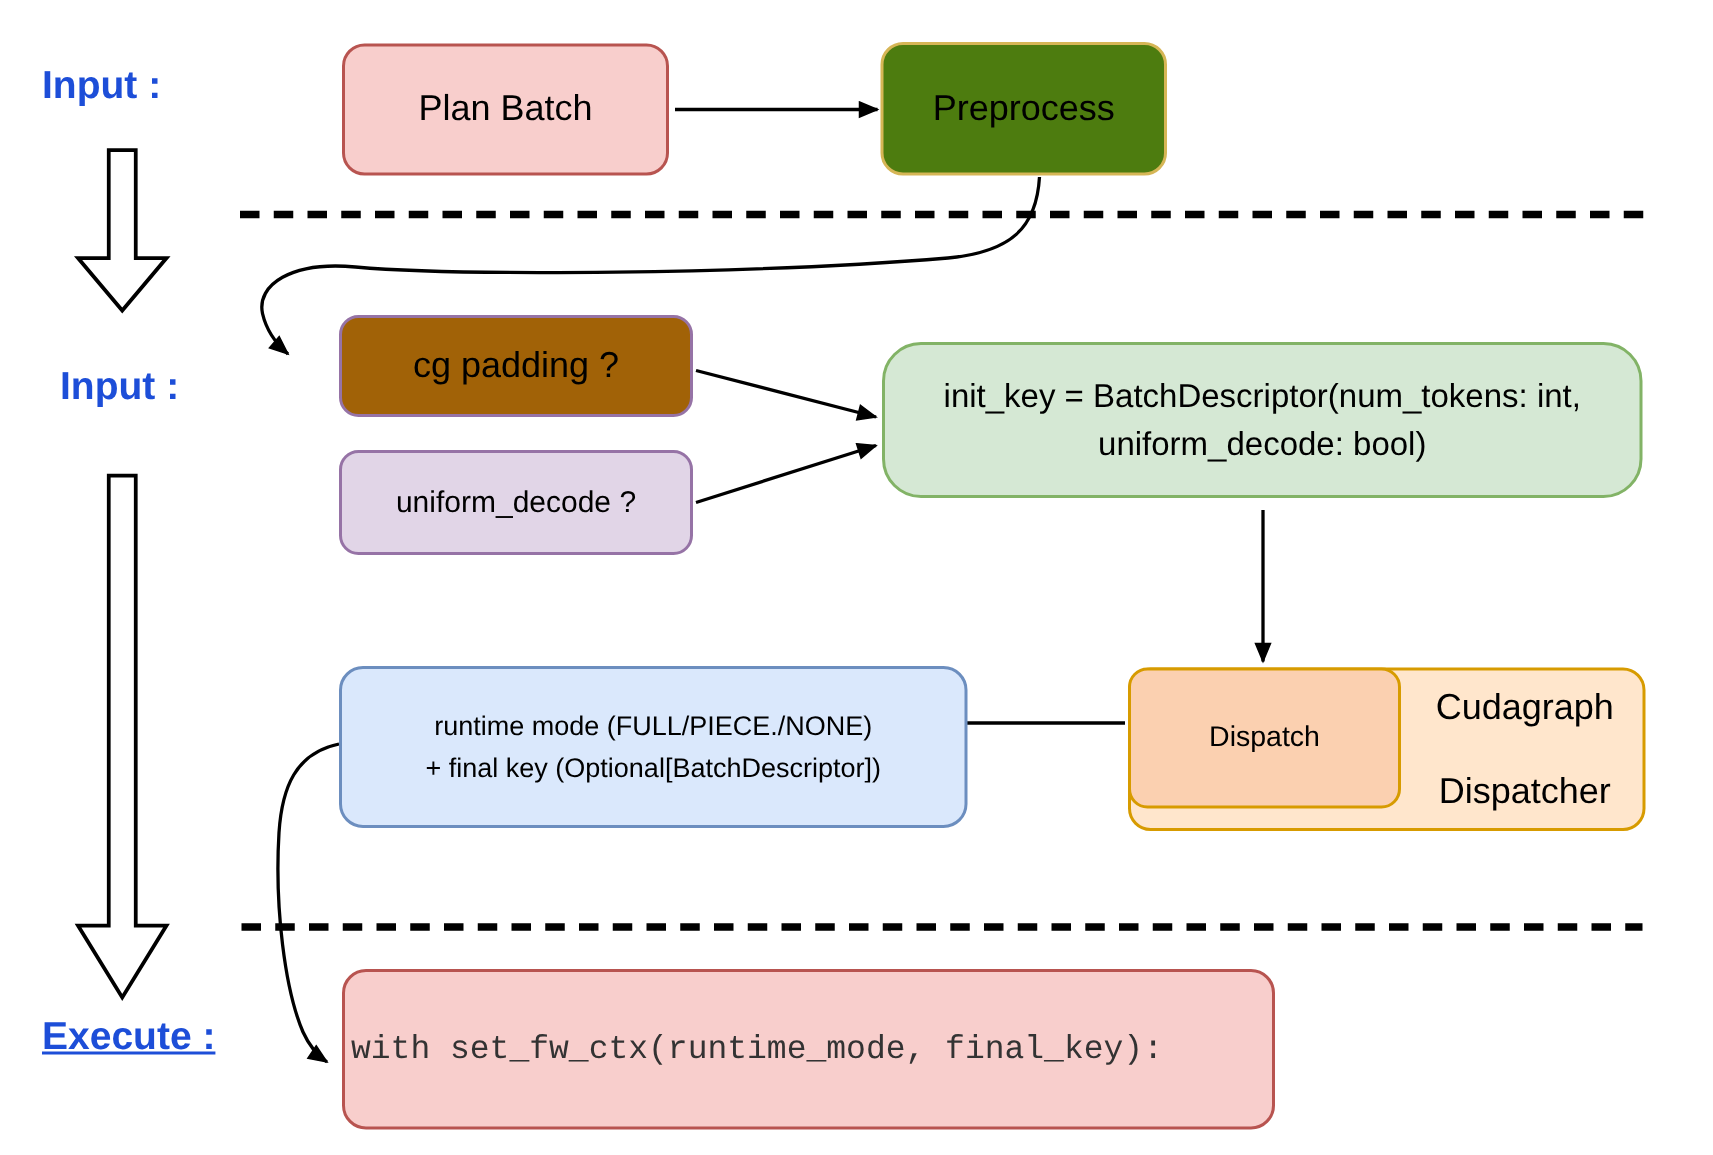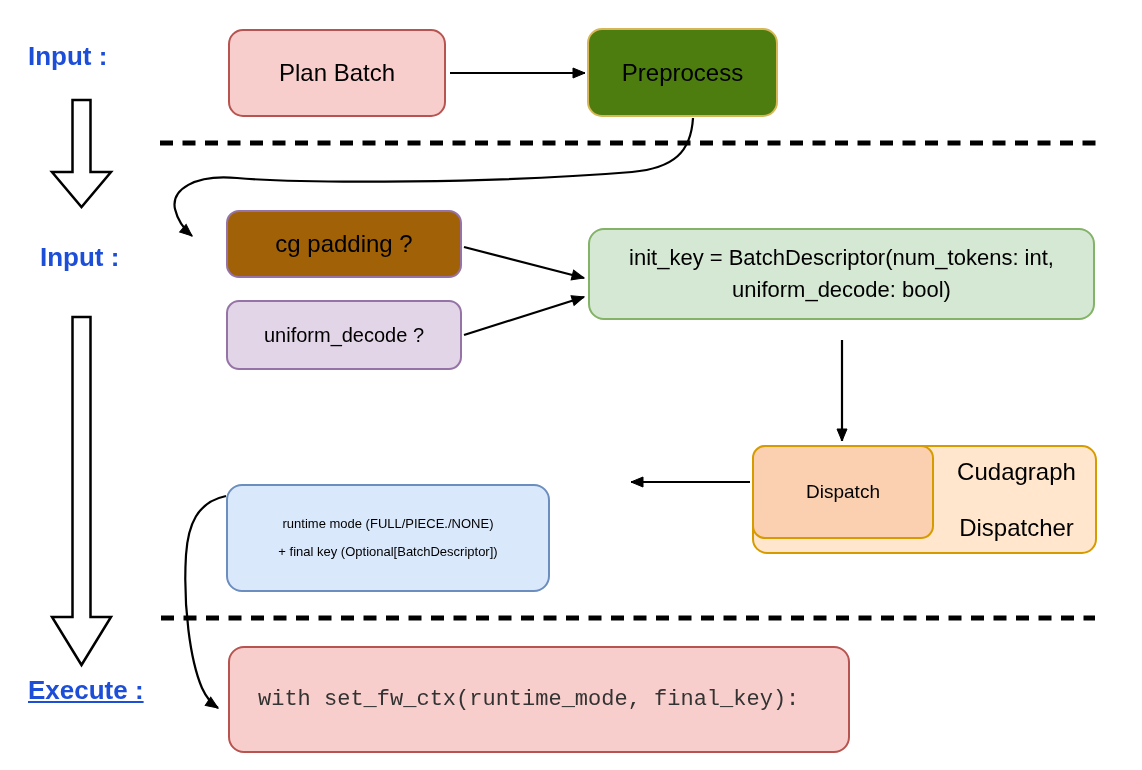--- a/index.html
+++ b/index.html
@@ -26,47 +26,47 @@
   }
   .node-cg-padding{
     left:226px;top:210px;width:236px;height:68px;background:#a16207;
     border:2px solid #9673A6;border-radius:13px;font-size:24px;
   }
   .node-uniform-decode{
     left:226px;top:300px;width:236px;height:70px;background:#E1D5E7;
     border:2px solid #9673A6;border-radius:13px;font-size:20px;
   }
   .node-init-key{
-    left:588px;top:228px;width:507px;height:92px;background:#D5E8D4;
-    border:2px solid #82B366;border-radius:16px;font-size:22px;line-height:32px;
+    left:588px;top:228px;width:507px;height:104px;background:#D5E8D4;
+    border:2px solid #82B366;border-radius:26px;font-size:22px;line-height:32px;
   }
   .node-cudagraph{
     left:752px;top:445px;width:345px;height:109px;background:#FFE6CC;
     border:2px solid #D79B00;border-radius:15px;justify-content:center;
   }
   .cud-label{
     position:absolute;left:180px;top:0;width:165px;height:100%;
     display:flex;flex-direction:column;align-items:center;justify-content:center;
     font-size:24px;line-height:32px;gap:24px;
   }
   .node-dispatch{
     left:752px;top:445px;width:182px;height:94px;background:#FBD0B0;
     border:2px solid #D79B00;border-radius:13px;font-size:19px;z-index:2;
   }
   .node-runtime{
-    left:226px;top:444px;width:324px;height:108px;background:#DAE8FC;
-    border:2px solid #6C8EBF;border-radius:16px;font-size:13px;line-height:28px;margin-top:40px;
+    left:226px;top:444px;width:419px;height:108px;background:#DAE8FC;
+    border:2px solid #6C8EBF;border-radius:16px;font-size:18px;line-height:28px;
   }
   .node-code{
     left:228px;top:646px;width:622px;height:107px;background:#F8CECC;
     border:2px solid #B85450;border-radius:16px;align-items:flex-start;
     font-family:"Liberation Mono","DejaVu Sans Mono",monospace;font-size:22px;
     line-height:26px;color:#333;padding-left:4px;
   }
-  .node-code .ln{white-space:pre;text-align:left;margin-left:24px;}
+  .node-code .ln{white-space:pre;text-align:left;}
   svg.layer{position:absolute;left:0;top:0;pointer-events:none;}
 </style>
 </head>
 <body>
 
 <div id="canvas">
 
   <svg class="layer" width="1142" height="770" viewBox="0 0 1142 770">
     <defs>
       <marker id="ah" markerUnits="userSpaceOnUse" markerWidth="16" markerHeight="14" refX="13" refY="6" orient="auto">

